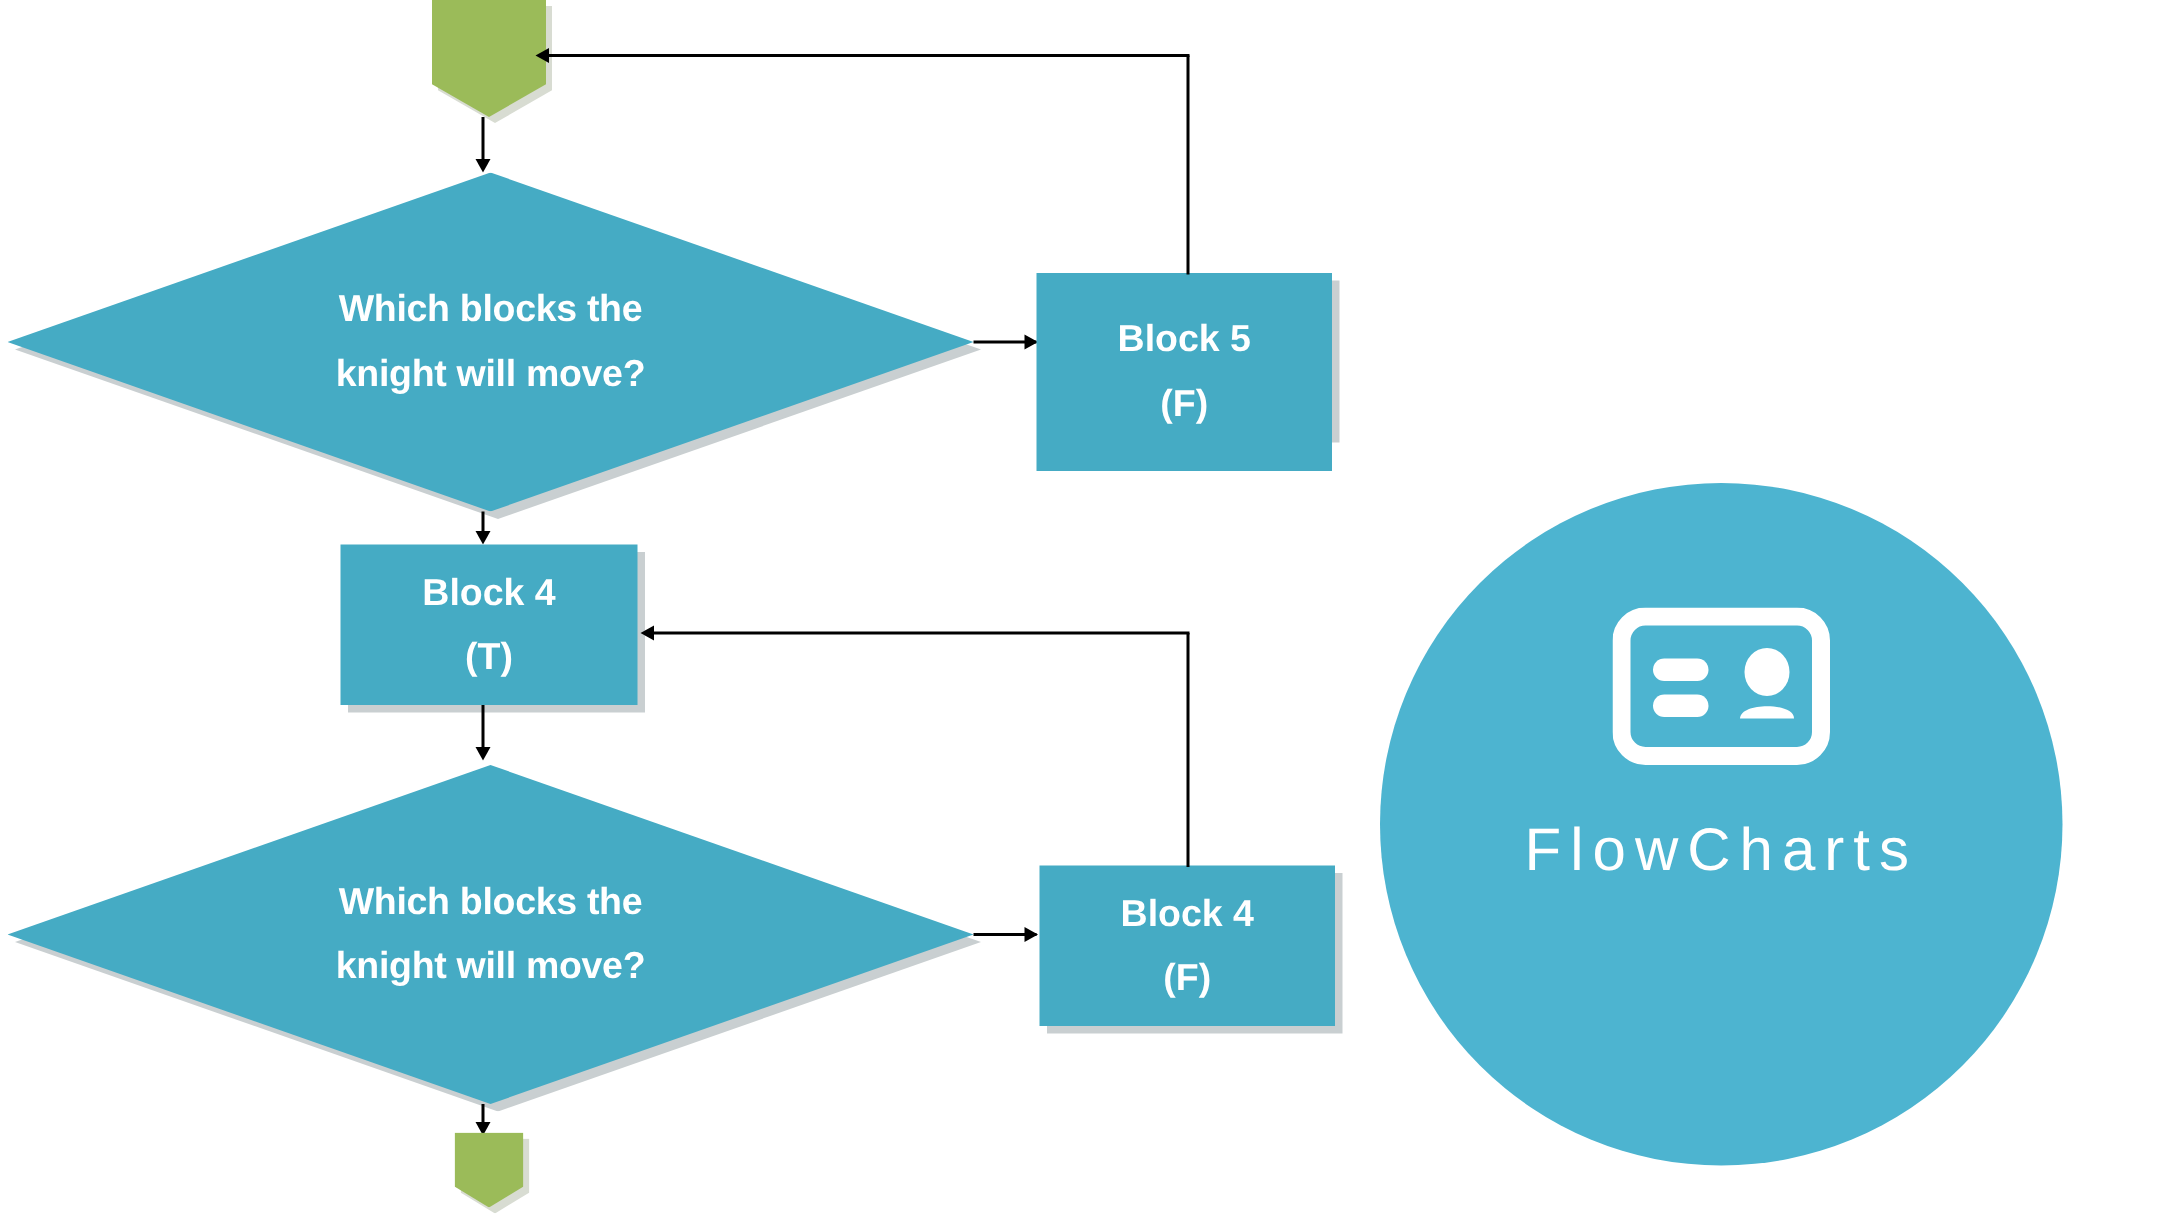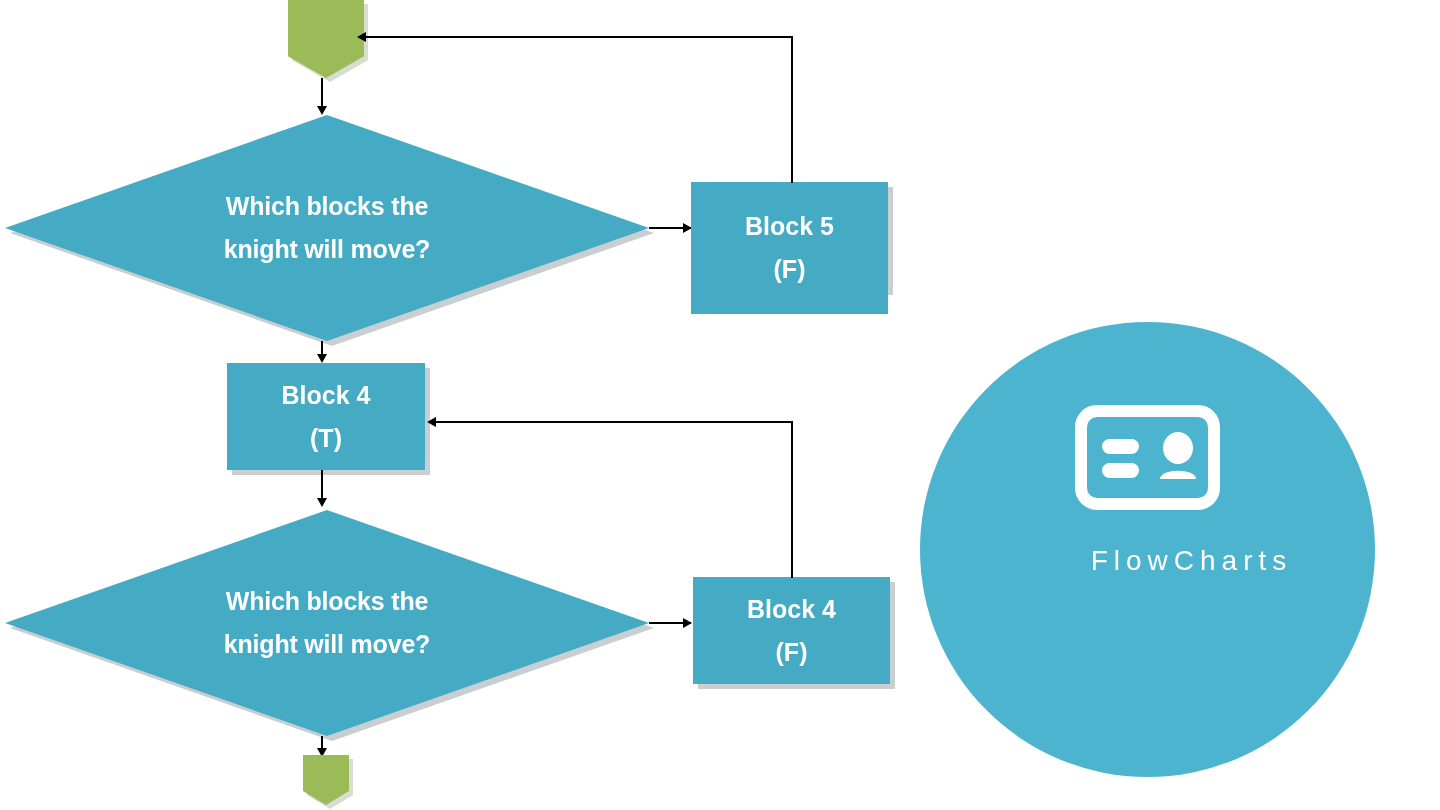--- a/index.html
+++ b/index.html
@@ -129,24 +129,23 @@
     width: 145px;
     height: 105px;
   }
   #logo-text {
     position: absolute;
     left: 920px;
     top: 545px;
     width: 455px;
     text-align: center;
     color: #ffffff;
-    font-size: 28px;
+    font-size: 40px;
     letter-spacing: 6px;
     font-family: "Liberation Sans", sans-serif;
-    margin-left: 44px;
   }
 </style>
 </head>
 <body>
 
 <div id="canvas">
 
   <div class="terminator-shadow" style="left:292px; top:4px; width:76px; height:78px;"></div>
   <div class="terminator" style="left:288px; top:0px; width:76px; height:78px;"></div>
 

